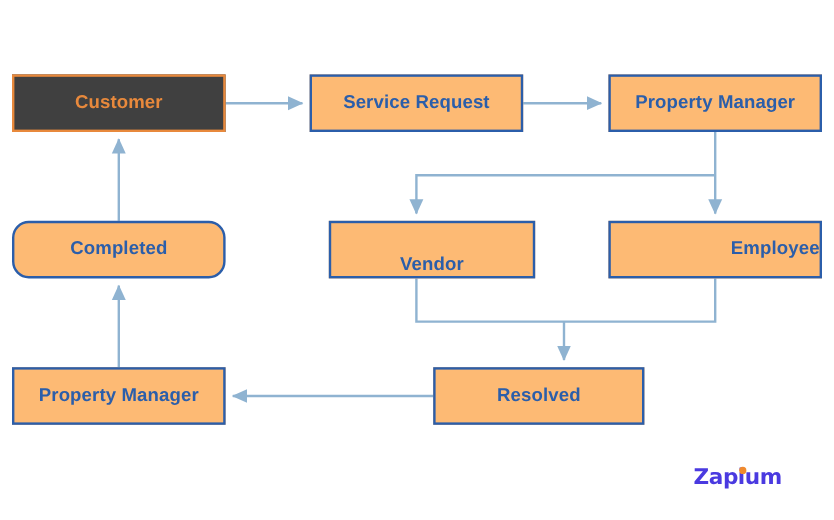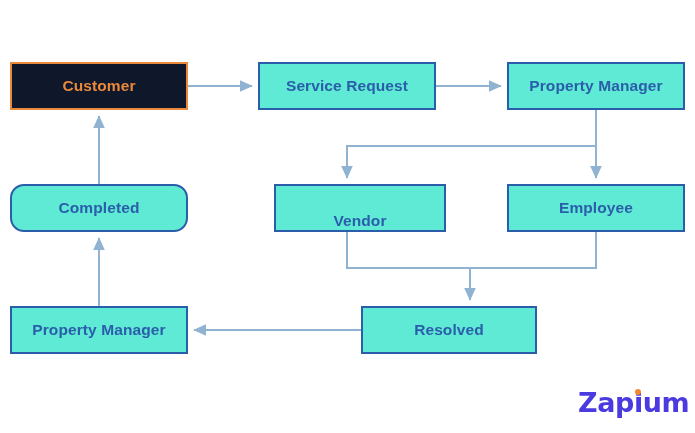--- a/index.html
+++ b/index.html
@@ -31,33 +31,33 @@
     display: flex;
     align-items: center;
     justify-content: center;
     font-size: 15.5px;
     font-weight: 600;
     letter-spacing: 0.1px;
     white-space: nowrap;
     z-index: 2;
   }
   .node.blue {
-    background: #5eead4;
+    background: #fdba74;
     border: 2px solid #2B5EAA;
     color: #2B5EAA;
   }
   .node.orange {
-    background: #0f172a;
+    background: #404040;
     border: 2px solid #E8893C;
     color: #E8893C;
   }
   #brand {
     position: absolute;
     z-index: 3;
-    font-size: 27px;
+    font-size: 18px;
     font-weight: 700;
     letter-spacing: -0.4px;
     color: #4A3AE0;
     font-family: "DejaVu Sans", sans-serif;
   }
   #brand .dot-i {
     position: relative;
     display: inline-block;
   }
   #brand .dot-i::after {
@@ -123,21 +123,21 @@
   </div>
 
   <div class="node blue" style="left:10px; top:184px; width:178px; height:48px;border-radius:14px;">
     <span>Completed</span>
   </div>
 
   <div class="node blue" style="left:274px; top:184px; width:172px; height:48px;align-items:flex-end;">
     <span>Vendor</span>
   </div>
 
-  <div class="node blue" style="left:507px; top:184px; width:178px; height:48px;">
+  <div class="node blue" style="left:507px; top:184px; width:178px; height:48px;justify-content:flex-end;">
     <span>Employee</span>
   </div>
 
   <div class="node blue" style="left:10px; top:306px; width:178px; height:48px;">
     <span>Property Manager</span>
   </div>
 
   <div class="node blue" style="left:361px; top:306px; width:176px; height:48px;">
     <span>Resolved</span>
   </div>

